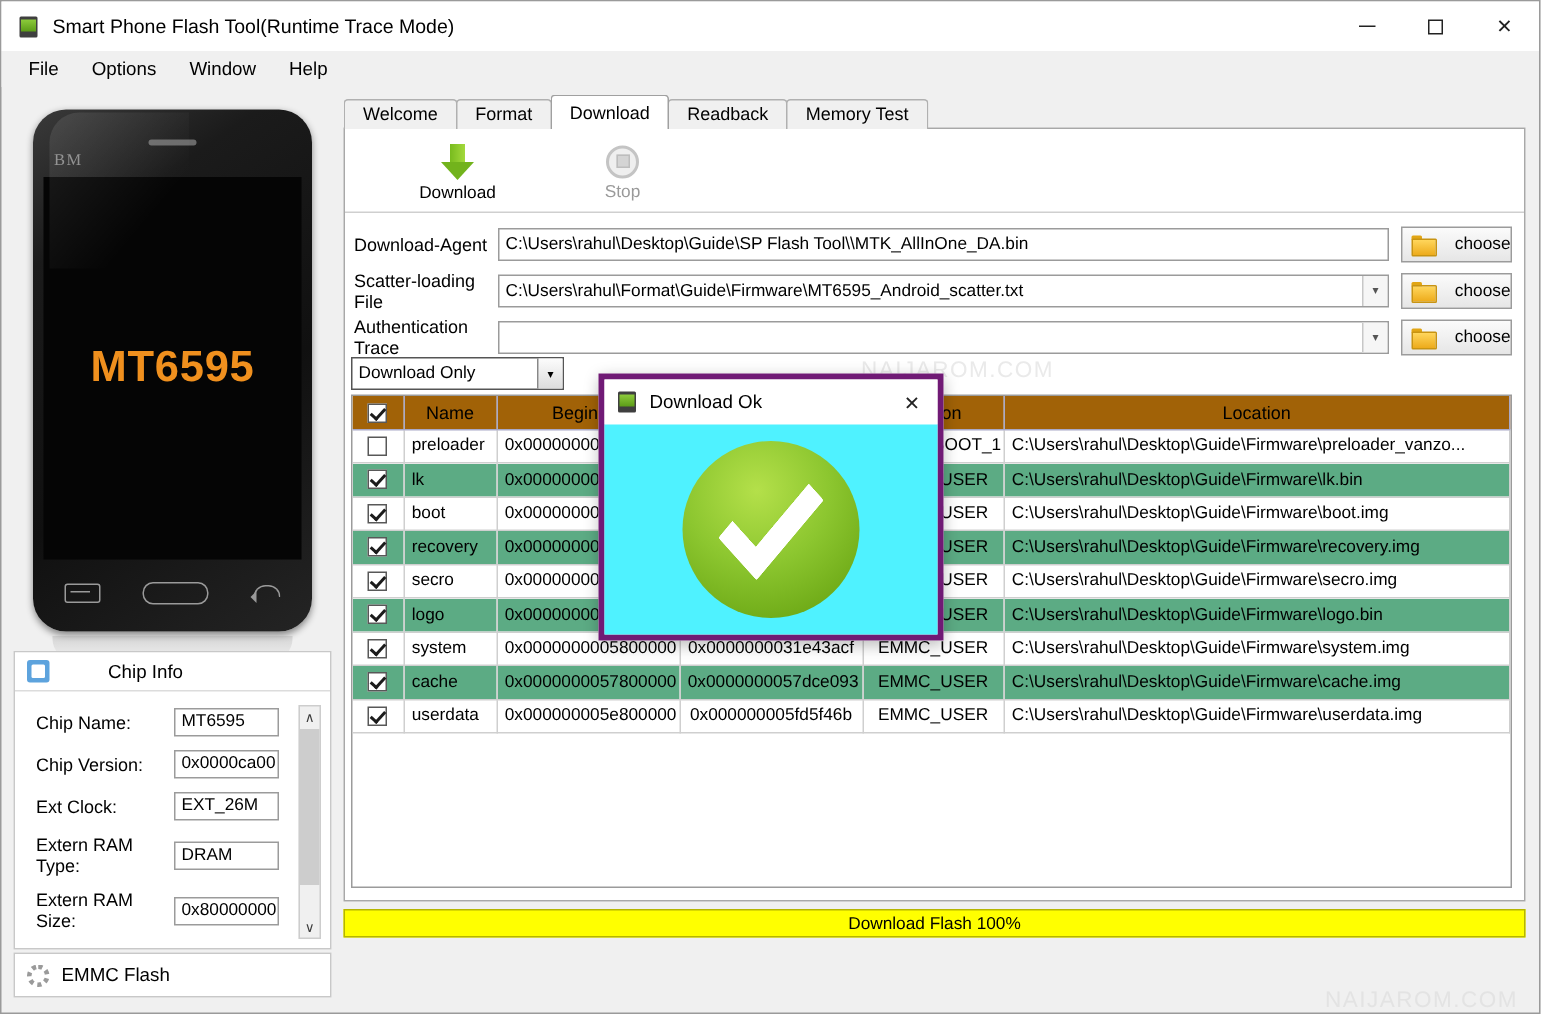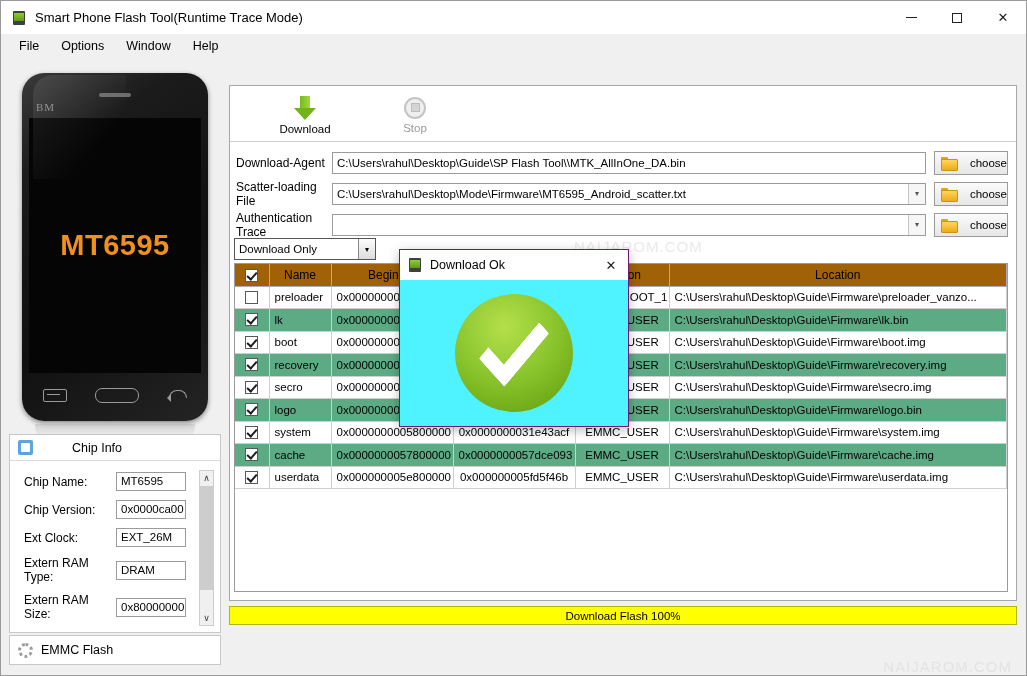--- a/index.html
+++ b/index.html
@@ -149,21 +149,21 @@
   .st-cell { border-right:1px solid #c8c8c8; display:flex; align-items:center; padding:0 8px; }
   .st-cell.r { justify-content:flex-end; }
   .st-cell.c { justify-content:center; }
   .st-cell.b { font-weight:bold; }
 
   .watermark-br { position:absolute; right:14px; bottom:0px; font-size:15px; color:#e3e3e3; letter-spacing:1px; }
   .watermark-mid { position:absolute; left:344px; top:152px; font-size:15px; color:#eaeaea; letter-spacing:1px; z-index:2; }
 
   
   .dialog { position:absolute; left:398px; top:248px; width:230px; height:178px; background:#fff;
-    border:1px solid #701a75; box-shadow:0 3px 10px rgba(0,0,0,.28); z-index:50; }
+    border:4px solid #701a75; box-shadow:0 3px 10px rgba(0,0,0,.28); z-index:50; }
   .dlg-title { height:30px; display:flex; align-items:center; padding:0 6px 0 8px; background:#fff; }
   .dlg-ico { width:14px; height:14px; margin-right:8px; position:relative; }
   .dlg-ico .b { position:absolute; left:1px; top:0; width:12px; height:14px; background:#3f3f3f; border-radius:1px; }
   .dlg-ico .s { position:absolute; left:2px; top:2px; width:10px; height:8px; background:linear-gradient(180deg,#8dcb3c,#5c9c18); }
   .dlg-title-text { font-size:12.5px; }
   .dlg-x { margin-left:auto; width:22px; height:22px; display:flex; align-items:center; justify-content:center; font-size:13px; color:#222; }
   .dlg-body { position:absolute; left:0; right:0; top:30px; bottom:0; background:#4ff2ff;
     display:flex; align-items:center; justify-content:center; }
   .ok-circle { width:118px; height:118px; border-radius:50%;
     background:radial-gradient(circle at 42% 28%, #b4e04a 0%, #8cc62f 45%, #5f9c0b 100%);
@@ -255,20 +255,27 @@
       </div>
 
       <div class="emmc-bar">
         <div class="emmc-ico"></div>
         <div class="emmc-label">EMMC Flash</div>
       </div>
     </div>
 
     <div class="rightcol">
 
+      <div class="tabstrip">
+        <div class="tab">Welcome</div>
+        <div class="tab">Format</div>
+        <div class="tab active">Download</div>
+        <div class="tab">Readback</div>
+        <div class="tab">Memory Test</div>
+      </div>
 
       <div class="tabpanel">
 
         <div class="toolbar">
           <div class="tool">
             <div class="dl-arrow"></div>
             <div class="tool-label">Download</div>
           </div>
           <div class="tool disabled">
             <div class="stop-ico">
@@ -287,21 +294,21 @@
               <span class="txt">C:\Users\rahul\Desktop\Guide\SP Flash Tool\\MTK_AllInOne_DA.bin</span>
             </div>
             <div class="choose-btn">
               <span class="folder"></span>
               <span>choose</span>
             </div>
           </div>
           <div class="frow">
             <div class="flabel">Scatter-loading File</div>
             <div class="finput">
-              <span class="txt">C:\Users\rahul\Desktop\Mode\Firmware\MT6595_Android_scatter.txt</span>
+              <span class="txt">C:\Users\rahul\Format\Guide\Firmware\MT6595_Android_scatter.txt</span>
               <span class="fcombo-arrow">▾</span>
             </div>
             <div class="choose-btn">
               <span class="folder"></span>
               <span>choose</span>
             </div>
           </div>
           <div class="frow">
             <div class="flabel">Authentication Trace</div>
             <div class="finput">

